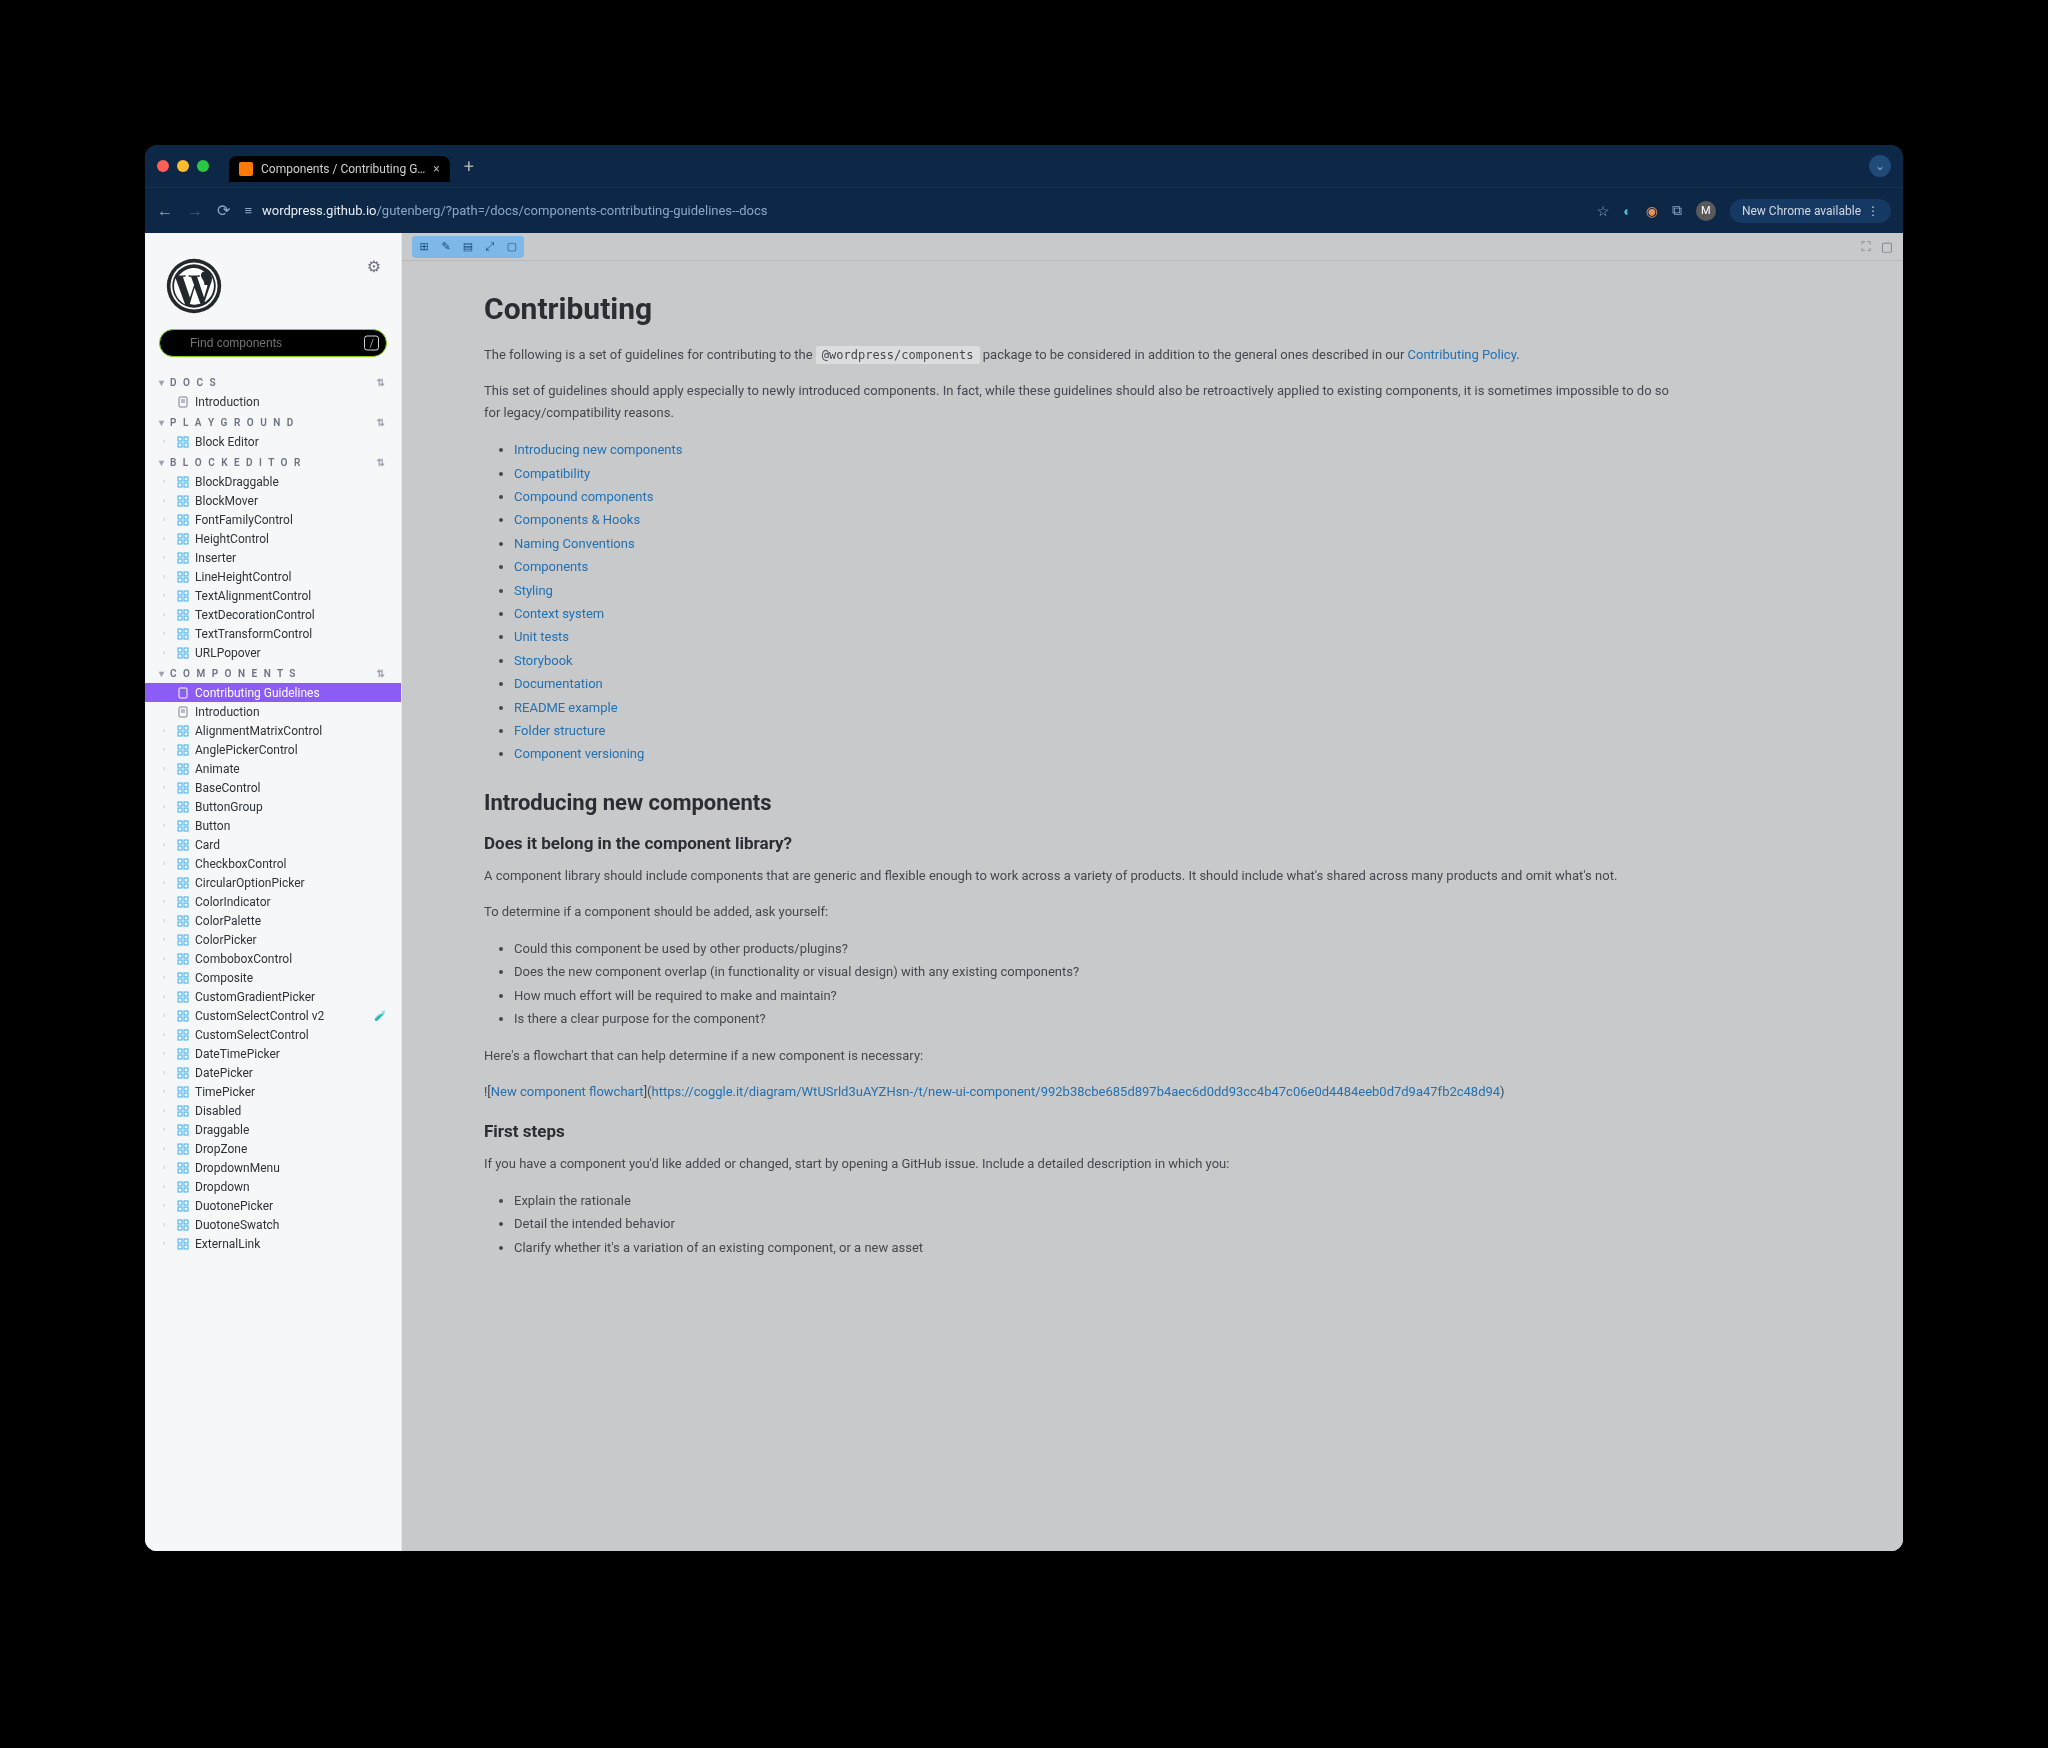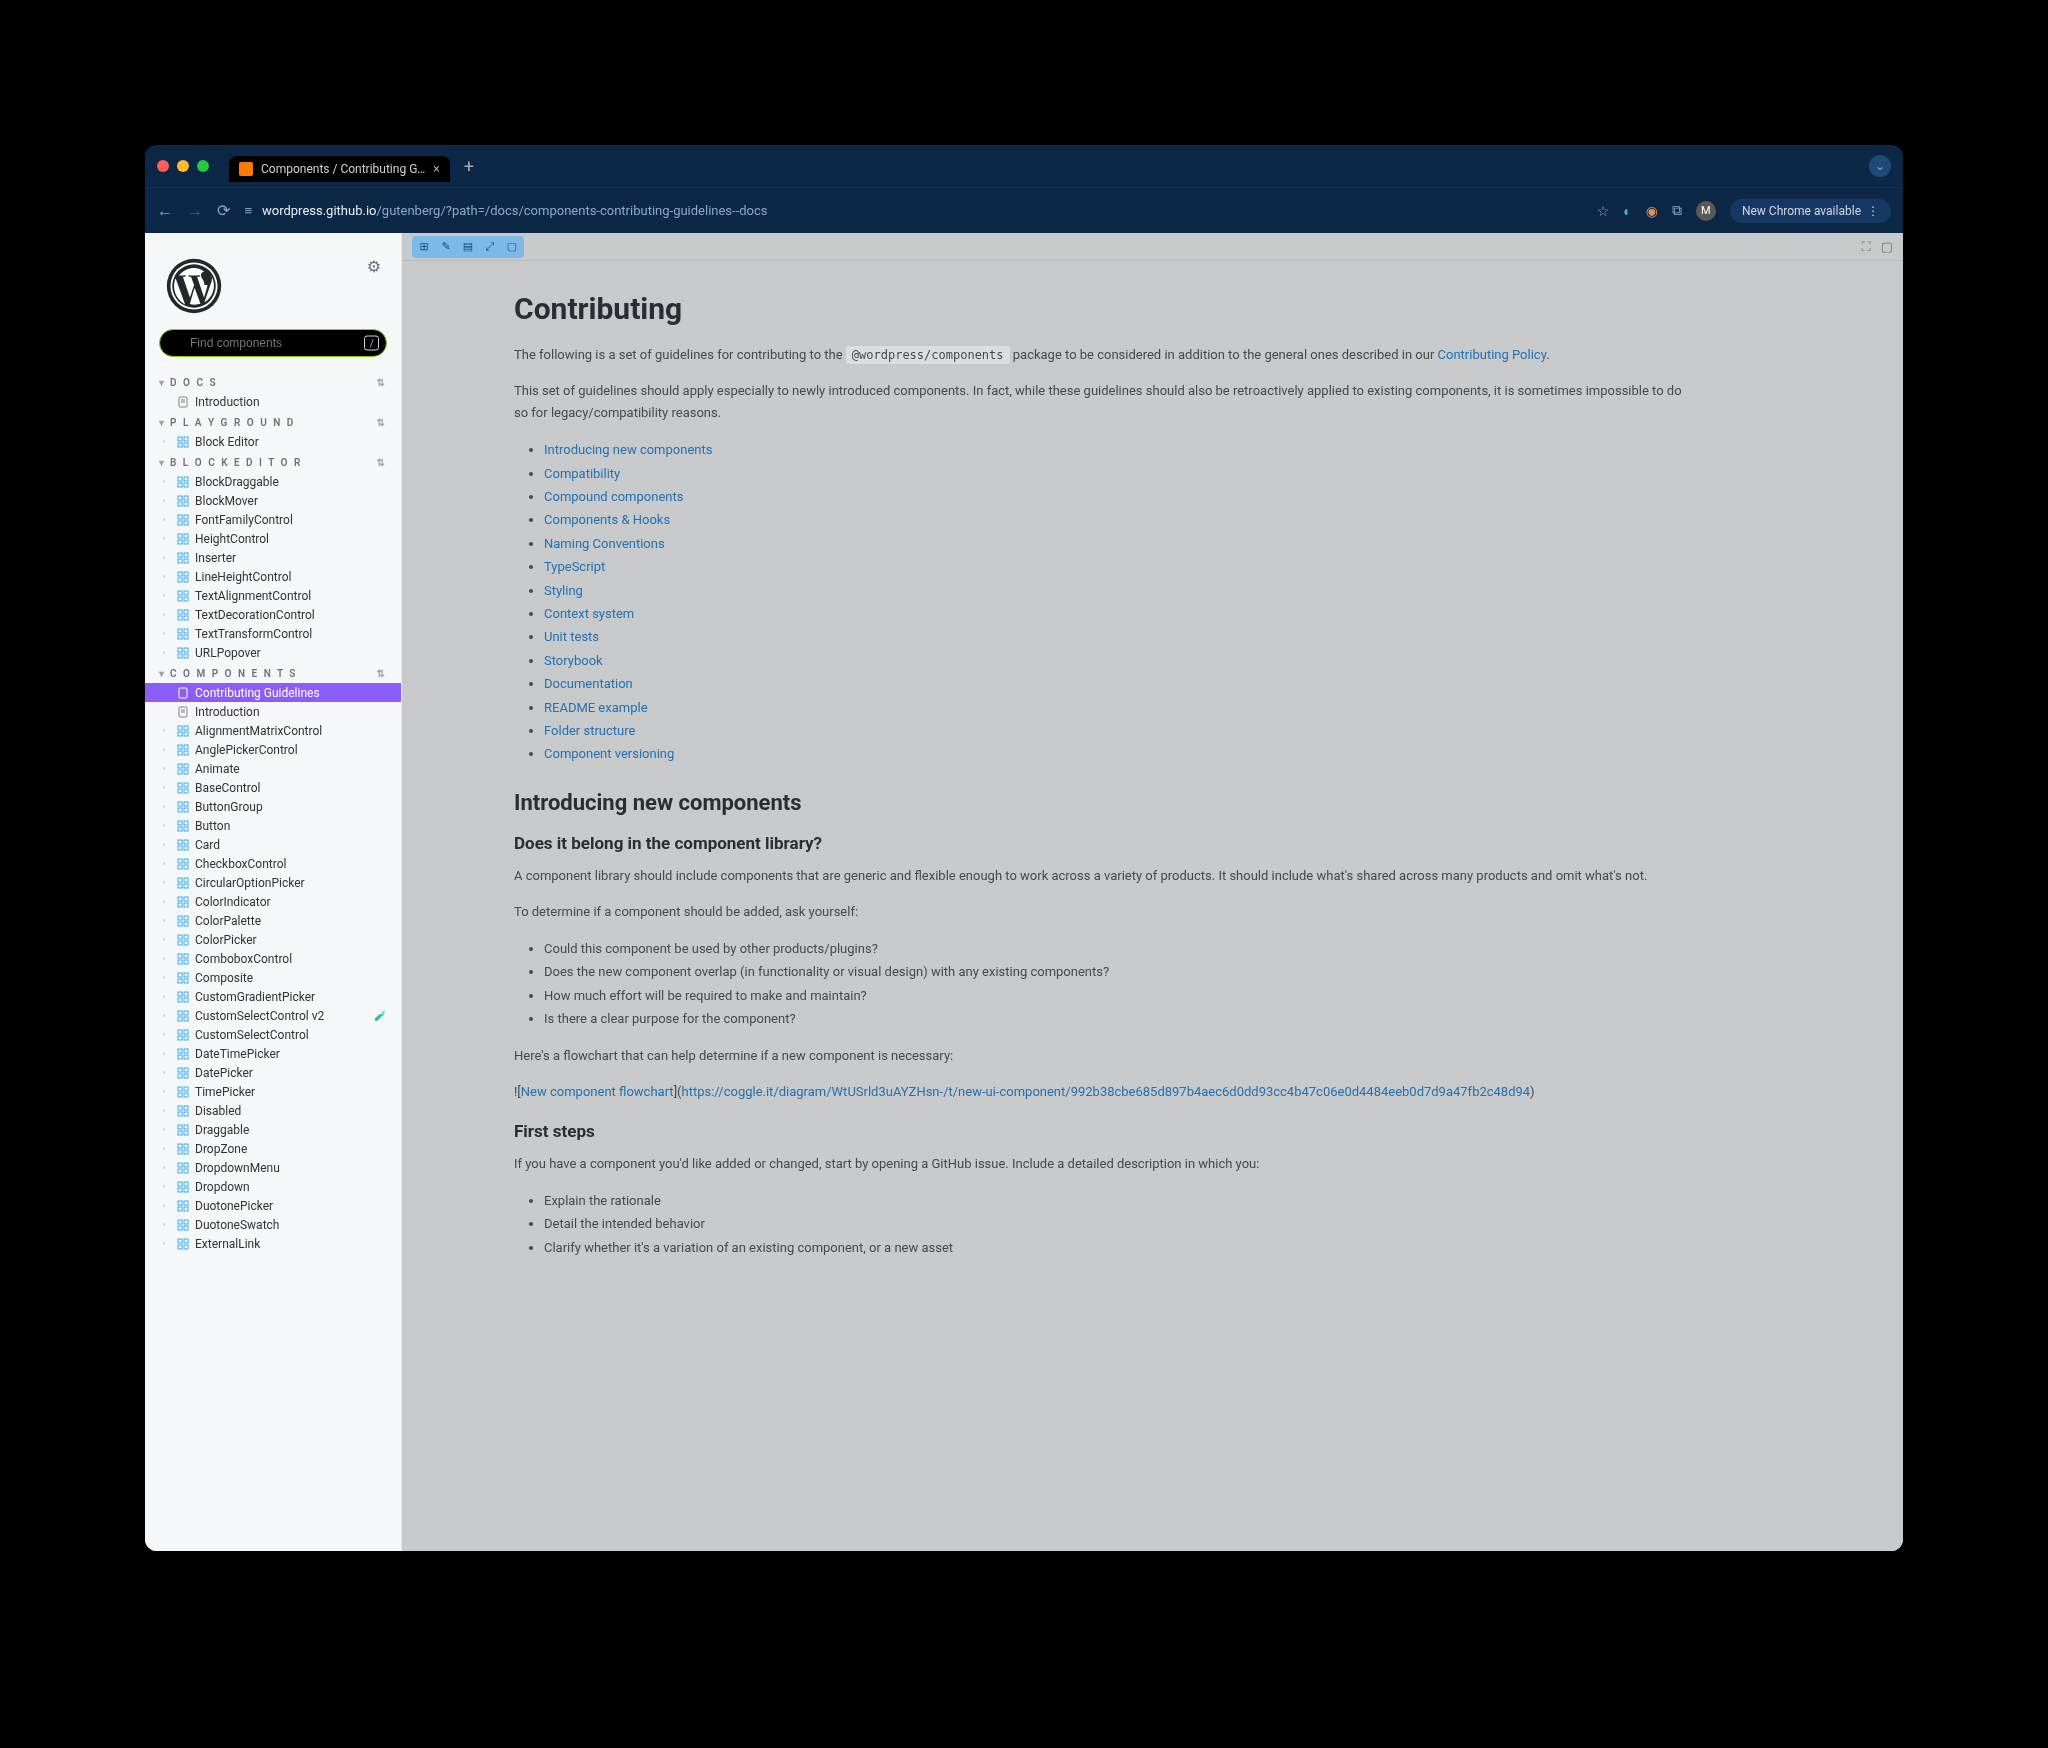--- a/index.html
+++ b/index.html
@@ -40,21 +40,21 @@
 .nav-item.active { background:#8b5cf6; color:#fff; }
 .nav-caret { color:#adb3bc; font-size:8px; width:7px; display:inline-block; }
 .nav-ico-sm { width:13px; height:13px; display:inline-flex; align-items:center; justify-content:center; flex-shrink:0; }
 .nav-item.active .nav-ico-sm svg path, .nav-item.active .nav-ico-sm svg rect { stroke:#fff; }
 .nav-badge { margin-left:auto; font-size:10px; }
 .main { flex:1; background:#c8c9cb; position:relative; }
 .toolbar { height:28px; background:#c8c9cb; display:flex; align-items:center; padding:0 10px; gap:4px; border-bottom:1px solid #b8b9bb; }
 .tb-left { display:flex; gap:2px; background:#7db8e8; border-radius:4px; padding:2px; }
 .tb-btn { width:20px; height:18px; display:flex; align-items:center; justify-content:center; color:#1a4d7a; font-size:11px; border-radius:3px; }
 .tb-right { margin-left:auto; display:flex; gap:10px; color:#6b7280; font-size:13px; }
-.doc-canvas { position:absolute; top:28px; left:0; right:0; bottom:0; overflow-y:auto; padding: 30px 220px 40px 112px; color:#3a3e44; }
+.doc-canvas { position:absolute; top:28px; left:0; right:0; bottom:0; overflow-y:auto; padding: 30px 220px 40px 82px; color:#3a3e44; }
 .doc-canvas h1 { font-size:30px; font-weight:700; margin-bottom:18px; color:#2a2e33; }
 .doc-canvas h2 { font-size:22px; font-weight:700; margin:24px 0 14px; color:#2a2e33; }
 .doc-canvas h3 { font-size:17px; font-weight:700; margin:18px 0 12px; color:#2a2e33; }
 .doc-canvas p { font-size:13px; line-height:1.7; margin-bottom:14px; color:#45494f; }
 .doc-canvas a { color:#2271b1; text-decoration:none; }
 .doc-canvas code { background:#dcdddf; padding:2px 6px; border-radius:2px; font-family: Menlo, monospace; font-size:12px; }
 .doc-canvas ul { list-style: disc; padding-left: 30px; margin-bottom: 14px; }
 .doc-canvas ul li { font-size:13px; line-height:1.8; color:#45494f; }
 .doc-canvas ul.toc li a { color:#2271b1; }
 .sidebar::-webkit-scrollbar, .doc-canvas::-webkit-scrollbar { width:0; }
@@ -660,21 +660,21 @@
         <p>
           <span>The following is a set of guidelines for contributing to the </span><code>@wordpress/components</code><span> package to be considered in addition to the general ones described in our </span><a href="#">Contributing Policy</a><span>.</span>
         </p>
         <p>This set of guidelines should apply especially to newly introduced components. In fact, while these guidelines should also be retroactively applied to existing components, it is sometimes impossible to do so for legacy/compatibility reasons.</p>
         <ul class="toc" id="toc-list">
             <li><a href="#">Introducing new components</a></li>
             <li><a href="#">Compatibility</a></li>
             <li><a href="#">Compound components</a></li>
             <li><a href="#">Components &amp; Hooks</a></li>
             <li><a href="#">Naming Conventions</a></li>
-            <li><a href="#">TypeScript</a></li>
+            <li><a href="#">Components</a></li>
             <li><a href="#">Styling</a></li>
             <li><a href="#">Context system</a></li>
             <li><a href="#">Unit tests</a></li>
             <li><a href="#">Storybook</a></li>
             <li><a href="#">Documentation</a></li>
             <li><a href="#">README example</a></li>
             <li><a href="#">Folder structure</a></li>
             <li><a href="#">Component versioning</a></li>
           </ul>
         <h2>Introducing new components</h2>

